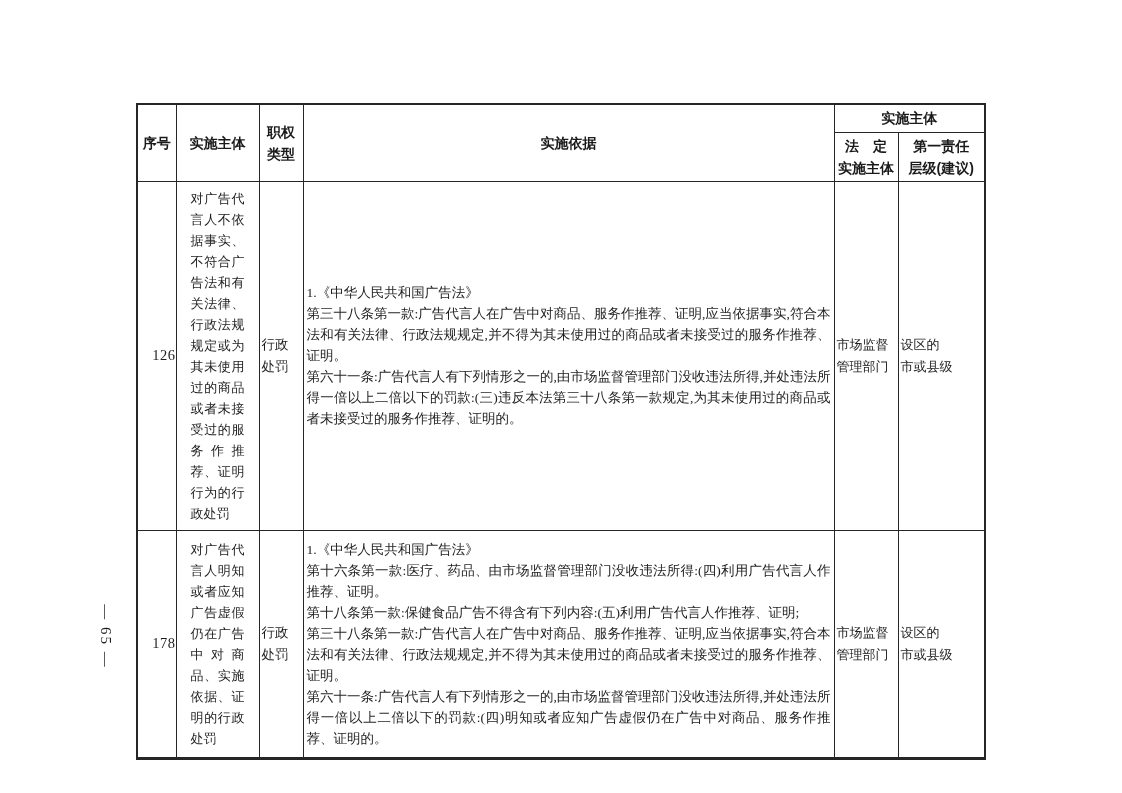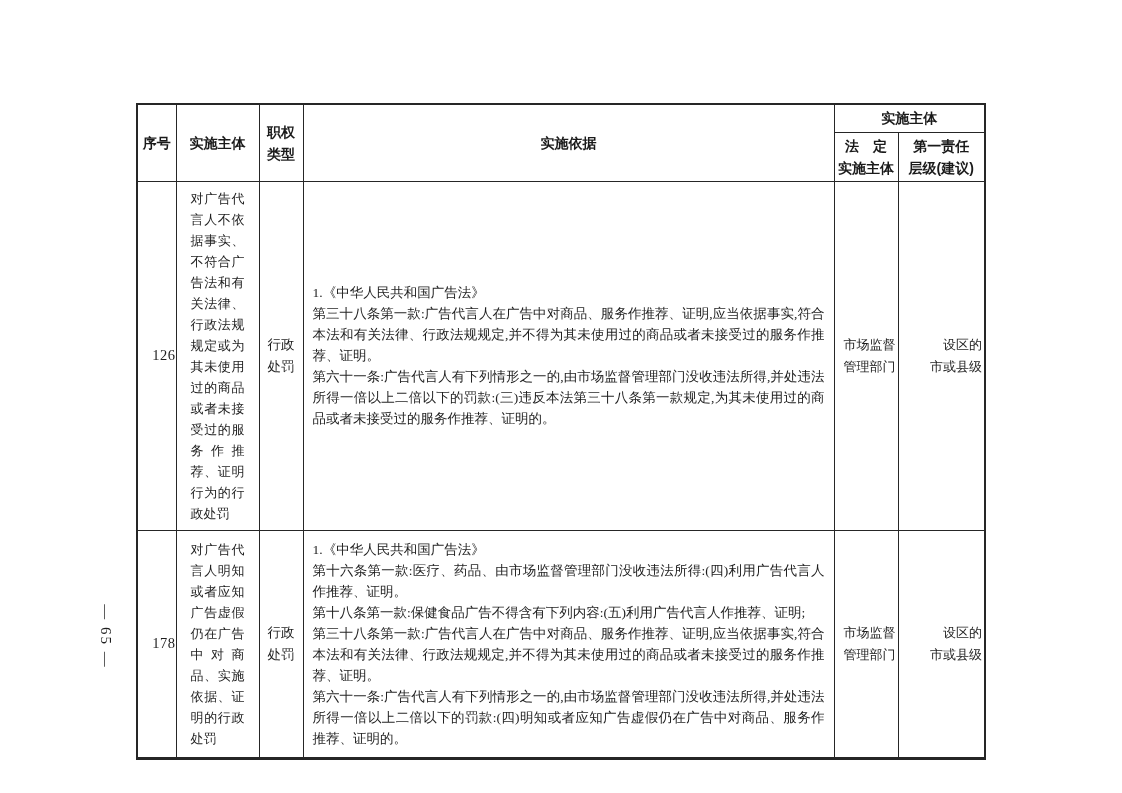--- a/index.html
+++ b/index.html
@@ -73,35 +73,34 @@
     letter-spacing: 0.5px;
   }
   td.cell-item {
     padding: 6px 14px;
     font-size: 13px;
     line-height: 21px;
     text-align: justify;
     text-justify: inter-ideograph;
   }
   td.cell-type {
-    text-align: center;
     font-size: 13.5px;
     line-height: 22px;
     padding: 2px;
   }
   td.cell-basis {
-    padding: 8px 9px;
+    padding: 8px 3px;
     font-size: 13.5px;
     line-height: 21px;
     text-align: justify;
     text-justify: inter-ideograph;
   }
   td.cell-basis p { margin: 0; }
   td.cell-legal, td.cell-resp {
-    text-align: right;
+    text-align: left;
     font-size: 13px;
     line-height: 22px;
     padding: 2px;
   }
   .two-line div { white-space: nowrap; }
 </style>
 </head>
 <body>
 
 <div class="page">

